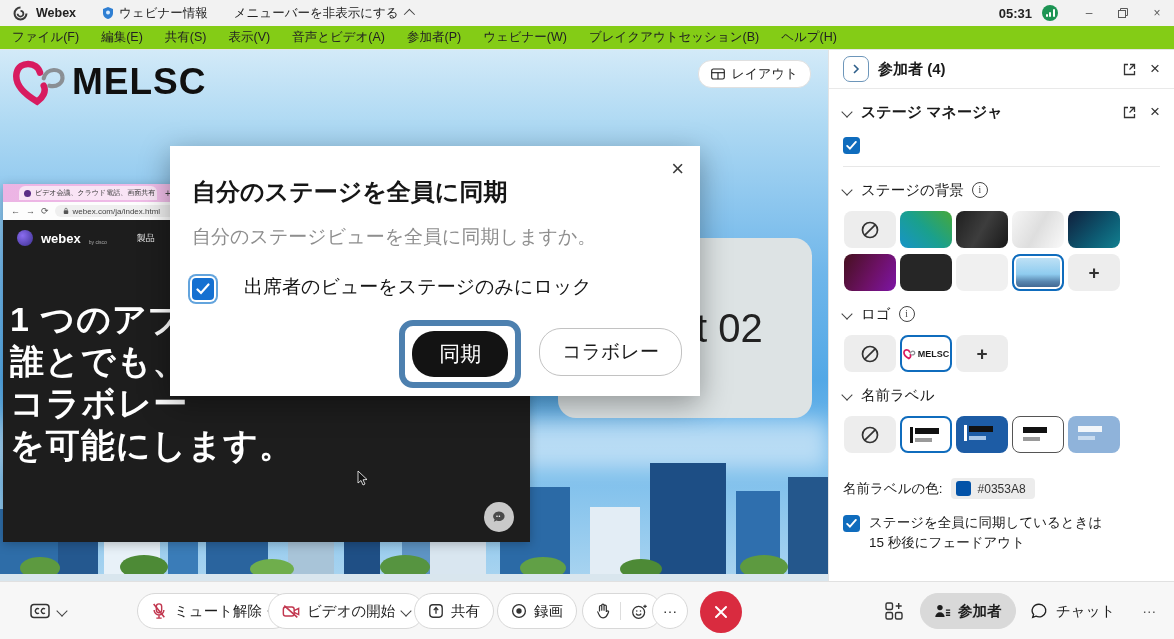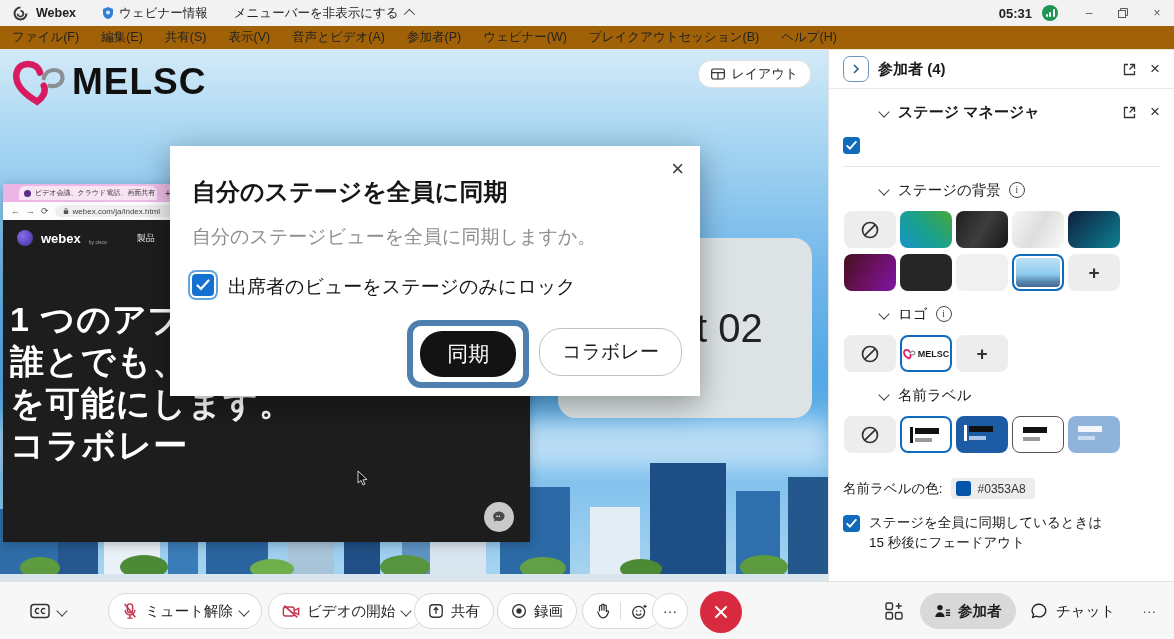--- a/index.html
+++ b/index.html
@@ -17,21 +17,21 @@
   .tb-time{font-size:13px;font-weight:bold;margin-right:10px;}
   .conn-dot{width:16px;height:16px;border-radius:50%;background:#1d9454;display:flex;align-items:flex-end;
             justify-content:center;gap:1.5px;padding-bottom:4px;box-sizing:border-box;margin-right:14px;}
   .conn-dot i{display:block;width:2px;background:#fff;border-radius:1px;}
   .winbtn{width:34px;height:26px;display:flex;align-items:center;justify-content:center;color:#5a5a5a;font-size:12px;}
   .chev{display:inline-block;width:7px;height:7px;border-left:1.5px solid #444;border-bottom:1.5px solid #444;transform:rotate(-45deg) translateY(-1px);}
   .chev.up{transform:rotate(135deg) translateY(-2px);}
   .chev.down{transform:rotate(-45deg);}
 
   
-  .menubar{position:absolute;left:0;top:26px;width:100%;height:24px;background:#a16207;
+  .menubar{position:absolute;left:0;top:26px;width:100%;height:24px;background:#84cc16;
            border-bottom:1px solid #e6e6e6;display:flex;align-items:center;gap:22px;
            padding-left:12px;font-size:12.5px;color:#222;box-sizing:border-box;}
 
   
   .stage{position:absolute;left:0;top:50px;width:828px;height:531px;overflow:hidden;
          background:linear-gradient(180deg,#d3eaf8 0%,#aed9f3 14%,#6fb6ea 42%,#53a8e6 62%,#7fc0ec 80%,#a9d4f0 100%);}
   .haze{position:absolute;left:0;top:370px;width:100%;height:48px;background:rgba(255,255,255,.5);filter:blur(10px);}
 
   .brand{position:absolute;left:12px;top:8px;display:flex;align-items:center;gap:4px;}
   .brand-text{font-size:37px;font-weight:800;letter-spacing:1px;color:#101010;}
@@ -72,40 +72,40 @@
               display:flex;align-items:center;justify-content:center;}
 
   .cursor{position:absolute;left:357px;top:420px;}
 
   
   .modal{position:absolute;left:170px;top:146px;width:530px;height:250px;background:#fff;z-index:5;
          box-shadow:0 8px 28px rgba(0,0,0,.35);}
   .m-close{position:absolute;top:12px;right:16px;font-size:22px;color:#3c3c3c;line-height:1;}
   .m-title{font-size:24px;font-weight:bold;color:#161616;padding:30px 0 0 22px;}
   .m-body{font-size:19px;color:#8e8e8e;padding:16px 0 0 22px;}
-  .m-check-row{display:flex;align-items:flex-start;gap:14px;padding:24px 0 0 22px;}
+  .m-check-row{display:flex;align-items:flex-end;gap:30px;padding:24px 0 0 22px;}
   .m-checkbox{width:22px;height:22px;background:#1470d1;border-radius:4px;display:flex;align-items:center;justify-content:center;
               box-shadow:0 0 0 2px #fff,0 0 0 4px #63a4dd;}
   .m-checkbox svg{width:14px;height:14px;}
   .m-check-label{font-size:19px;color:#141414;}
-  .m-actions{position:absolute;right:18px;bottom:8px;display:flex;align-items:center;gap:10px;}
+  .m-actions{position:absolute;right:18px;bottom:8px;display:flex;align-items:center;gap:18px;}
   .focus-ring{border:6px solid #4d80af;border-radius:14px;background:#fff;padding:5px 7px;}
   .btn-primary{background:#131313;color:#fff;border-radius:22px;padding:9px 27px;font-size:21px;}
   .btn-secondary{background:#fff;border:1.5px solid #c2c2c2;border-radius:22px;padding:10px 22px;font-size:19px;color:#1a1a1a;margin-bottom:4px;}
 
   
   .sidebar{position:absolute;left:828px;top:50px;width:346px;height:531px;background:#fff;border-left:1px solid #e3e3e3;
            box-sizing:border-box;font-size:14px;}
   .sb-header{display:flex;align-items:center;height:38px;padding:0 14px;border-bottom:1px solid #e9e9e9;}
   .collapse-btn{width:24px;height:24px;border:1.5px solid #6d96ba;border-radius:7px;display:flex;align-items:center;justify-content:center;}
   .sb-title{font-weight:bold;font-size:15px;margin-left:9px;}
   .sb-iconbtn{margin-left:14px;color:#333;display:flex;align-items:center;}
   .spacer{flex:1;}
   .sb-row{display:flex;align-items:center;padding:0 14px;}
-  .sb-sec{height:30px;margin-top:8px;margin-left:37px;}
+  .sb-sec{height:30px;margin-top:8px;}
   .sb-sec .label{margin-left:10px;font-size:14.5px;}
   .chk{width:17px;height:17px;background:#0f6cbd;border-radius:3.5px;display:flex;align-items:center;justify-content:center;flex:none;}
   .chk svg{width:11px;height:11px;}
   .chk-label{margin-left:9px;font-size:13.5px;color:#1f1f1f;}
   .divider{height:1px;background:#e7e7e7;margin:12px 14px 2px 14px;}
   .swatches{display:flex;gap:4px;padding:6px 0 0 15px;}
   .sw{width:52px;height:37px;border-radius:8px;background:#ededed;display:flex;align-items:center;justify-content:center;box-sizing:border-box;}
   .sw.sel{border:2px solid #0f6cbd;box-shadow:inset 0 0 0 2px #fff;}
   .sw-plus{font-size:19px;color:#333;font-weight:bold;}
   .info-i{width:14px;height:14px;border:1.2px solid #444;border-radius:50%;font-size:9.5px;display:flex;align-items:center;
@@ -263,22 +263,22 @@
           <span class="site-sub">by cisco</span>
           <div class="site-nav">
             <span>製品</span>
             <span>価格</span>
             <span>デバイス</span>
           </div>
         </div>
         <div class="headline">
           <div>1 つのアプ</div>
           <div>誰とでも、</div>
+          <div>コラボレー</div>
           <div>を可能にします。</div>
-          <div>コラボレー</div>
         </div>
         <div class="bubble-btn">
           <svg width="16" height="16" viewBox="0 0 20 20">
               <path d="M10 3 a7 6 0 1 1 -3 11.4 L3.5 16 l1-3 A7 6 0 0 1 10 3Z" fill="#4a4a4a"></path>
               <circle cx="7.5" cy="9" r="1" fill="#fff"></circle>
               <circle cx="10.5" cy="9" r="1" fill="#fff"></circle>
             </svg>
         </div>
       </div>
     </div>
@@ -486,21 +486,21 @@
   <div class="toolbar">
 
     <div class="tb-plain" style="left:30px">
       <svg width="20" height="16" viewBox="0 0 20 16">
           <rect x="1" y="1.5" width="18" height="13" rx="3" fill="none" stroke="#333" stroke-width="1.5"></rect>
           <path d="M9 6 a2.4 2.4 0 1 0 0 4 M15 6 a2.4 2.4 0 1 0 0 4" stroke="#333" stroke-width="1.4" fill="none"></path>
         </svg>
       <span class="chev down"></span>
     </div>
 
-    <div class="pill" style="left:108px">
+    <div class="pill" style="left:137px">
       <svg width="16" height="18" viewBox="0 0 18 20">
         <rect x="6" y="2" width="6" height="10" rx="3" fill="none" stroke="#c2374f" stroke-width="1.6"></rect>
         <path d="M3.5 9 a5.5 5.5 0 0 0 11 0 M9 14.5 V18 M6 18 h6" fill="none" stroke="#c2374f" stroke-width="1.6"></path>
         <line x1="3" y1="2" x2="15" y2="17" stroke="#c2374f" stroke-width="1.8"></line>
       </svg>
       <span>ミュート解除</span>
       <span class="chev down"></span>
     </div>
 
     <div class="pill" style="left:268px">

